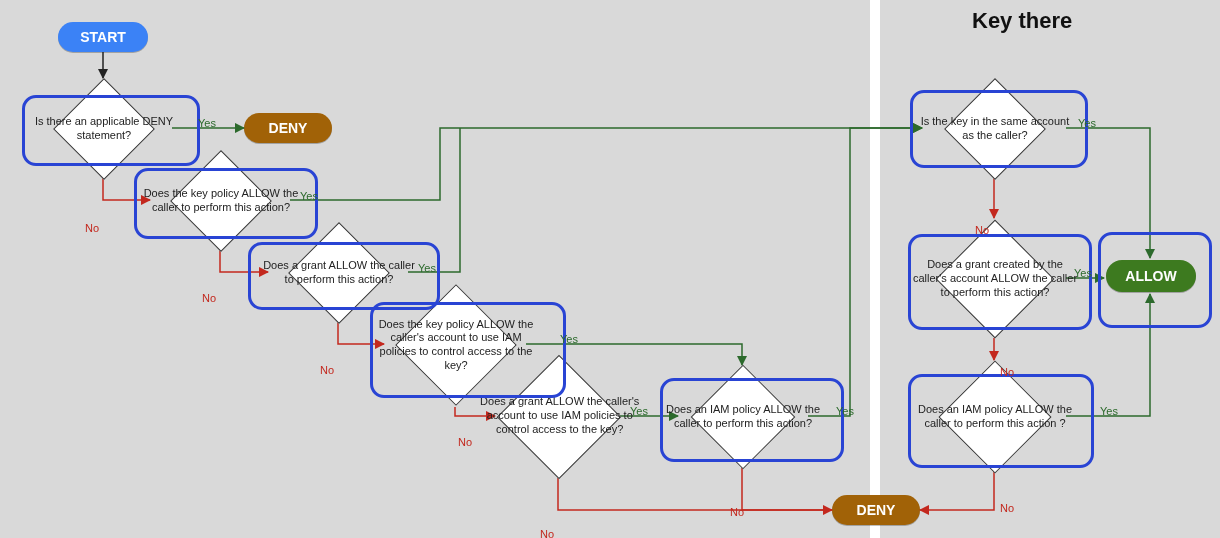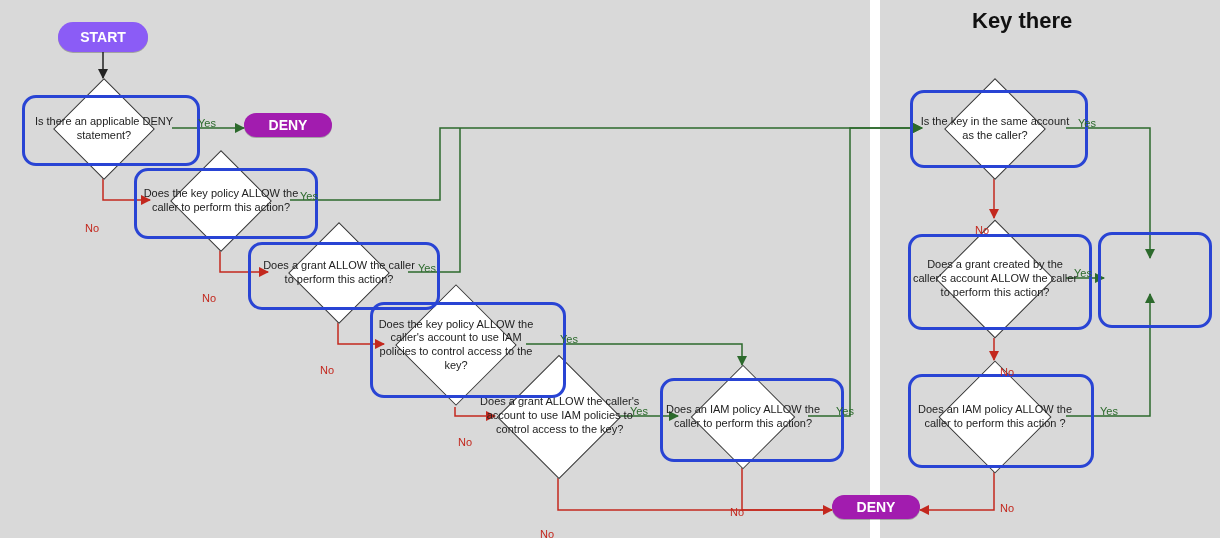--- a/index.html
+++ b/index.html
@@ -37,22 +37,22 @@
     border-radius: 18px;
     text-align: center;
     color: #fff;
     font-weight: 700;
     font-size: 14px;
     display: flex;
     align-items: center;
     justify-content: center;
     box-shadow: 0 1px 0 rgba(0,0,0,.25);
   }
-  .cap.start { background: #8b5cf6; width: 90px; height: 30px; }
-  .cap.deny  { background: #a21caf; width: 88px; height: 24px; }
+  .cap.start { background: #3b82f6; width: 90px; height: 30px; }
+  .cap.deny  { background: #a16207; width: 88px; height: 30px; }
   .cap.allow { background: #3d7a1f; width: 90px; height: 32px; }
 
   
   .dec {
     position: absolute;
     background: #fff;
     border: 1px solid #333;
     transform: rotate(45deg);
   }
   .dec .inner {
@@ -107,20 +107,23 @@
   </div>
 
   <div class="cap deny" style="left:244px; top:113px;">
     <span>DENY</span>
   </div>
 
   <div class="cap deny" style="left:832px; top:495px;">
     <span>DENY</span>
   </div>
 
+  <div class="cap allow" style="left:1106px; top:260px;">
+    <span>ALLOW</span>
+  </div>
 
   <svg class="lines">
     <defs>
       <marker id="ah-black" viewBox="0 0 10 10" refX="9" refY="5" markerWidth="7" markerHeight="7" orient="auto-start-reverse">
         <path d="M0,0 L10,5 L0,10 z" fill="#222"></path>
       </marker>
       <marker id="ah-green" viewBox="0 0 10 10" refX="9" refY="5" markerWidth="7" markerHeight="7" orient="auto-start-reverse">
         <path d="M0,0 L10,5 L0,10 z" fill="#2c6a2c"></path>
       </marker>
       <marker id="ah-red" viewBox="0 0 10 10" refX="9" refY="5" markerWidth="7" markerHeight="7" orient="auto-start-reverse">

